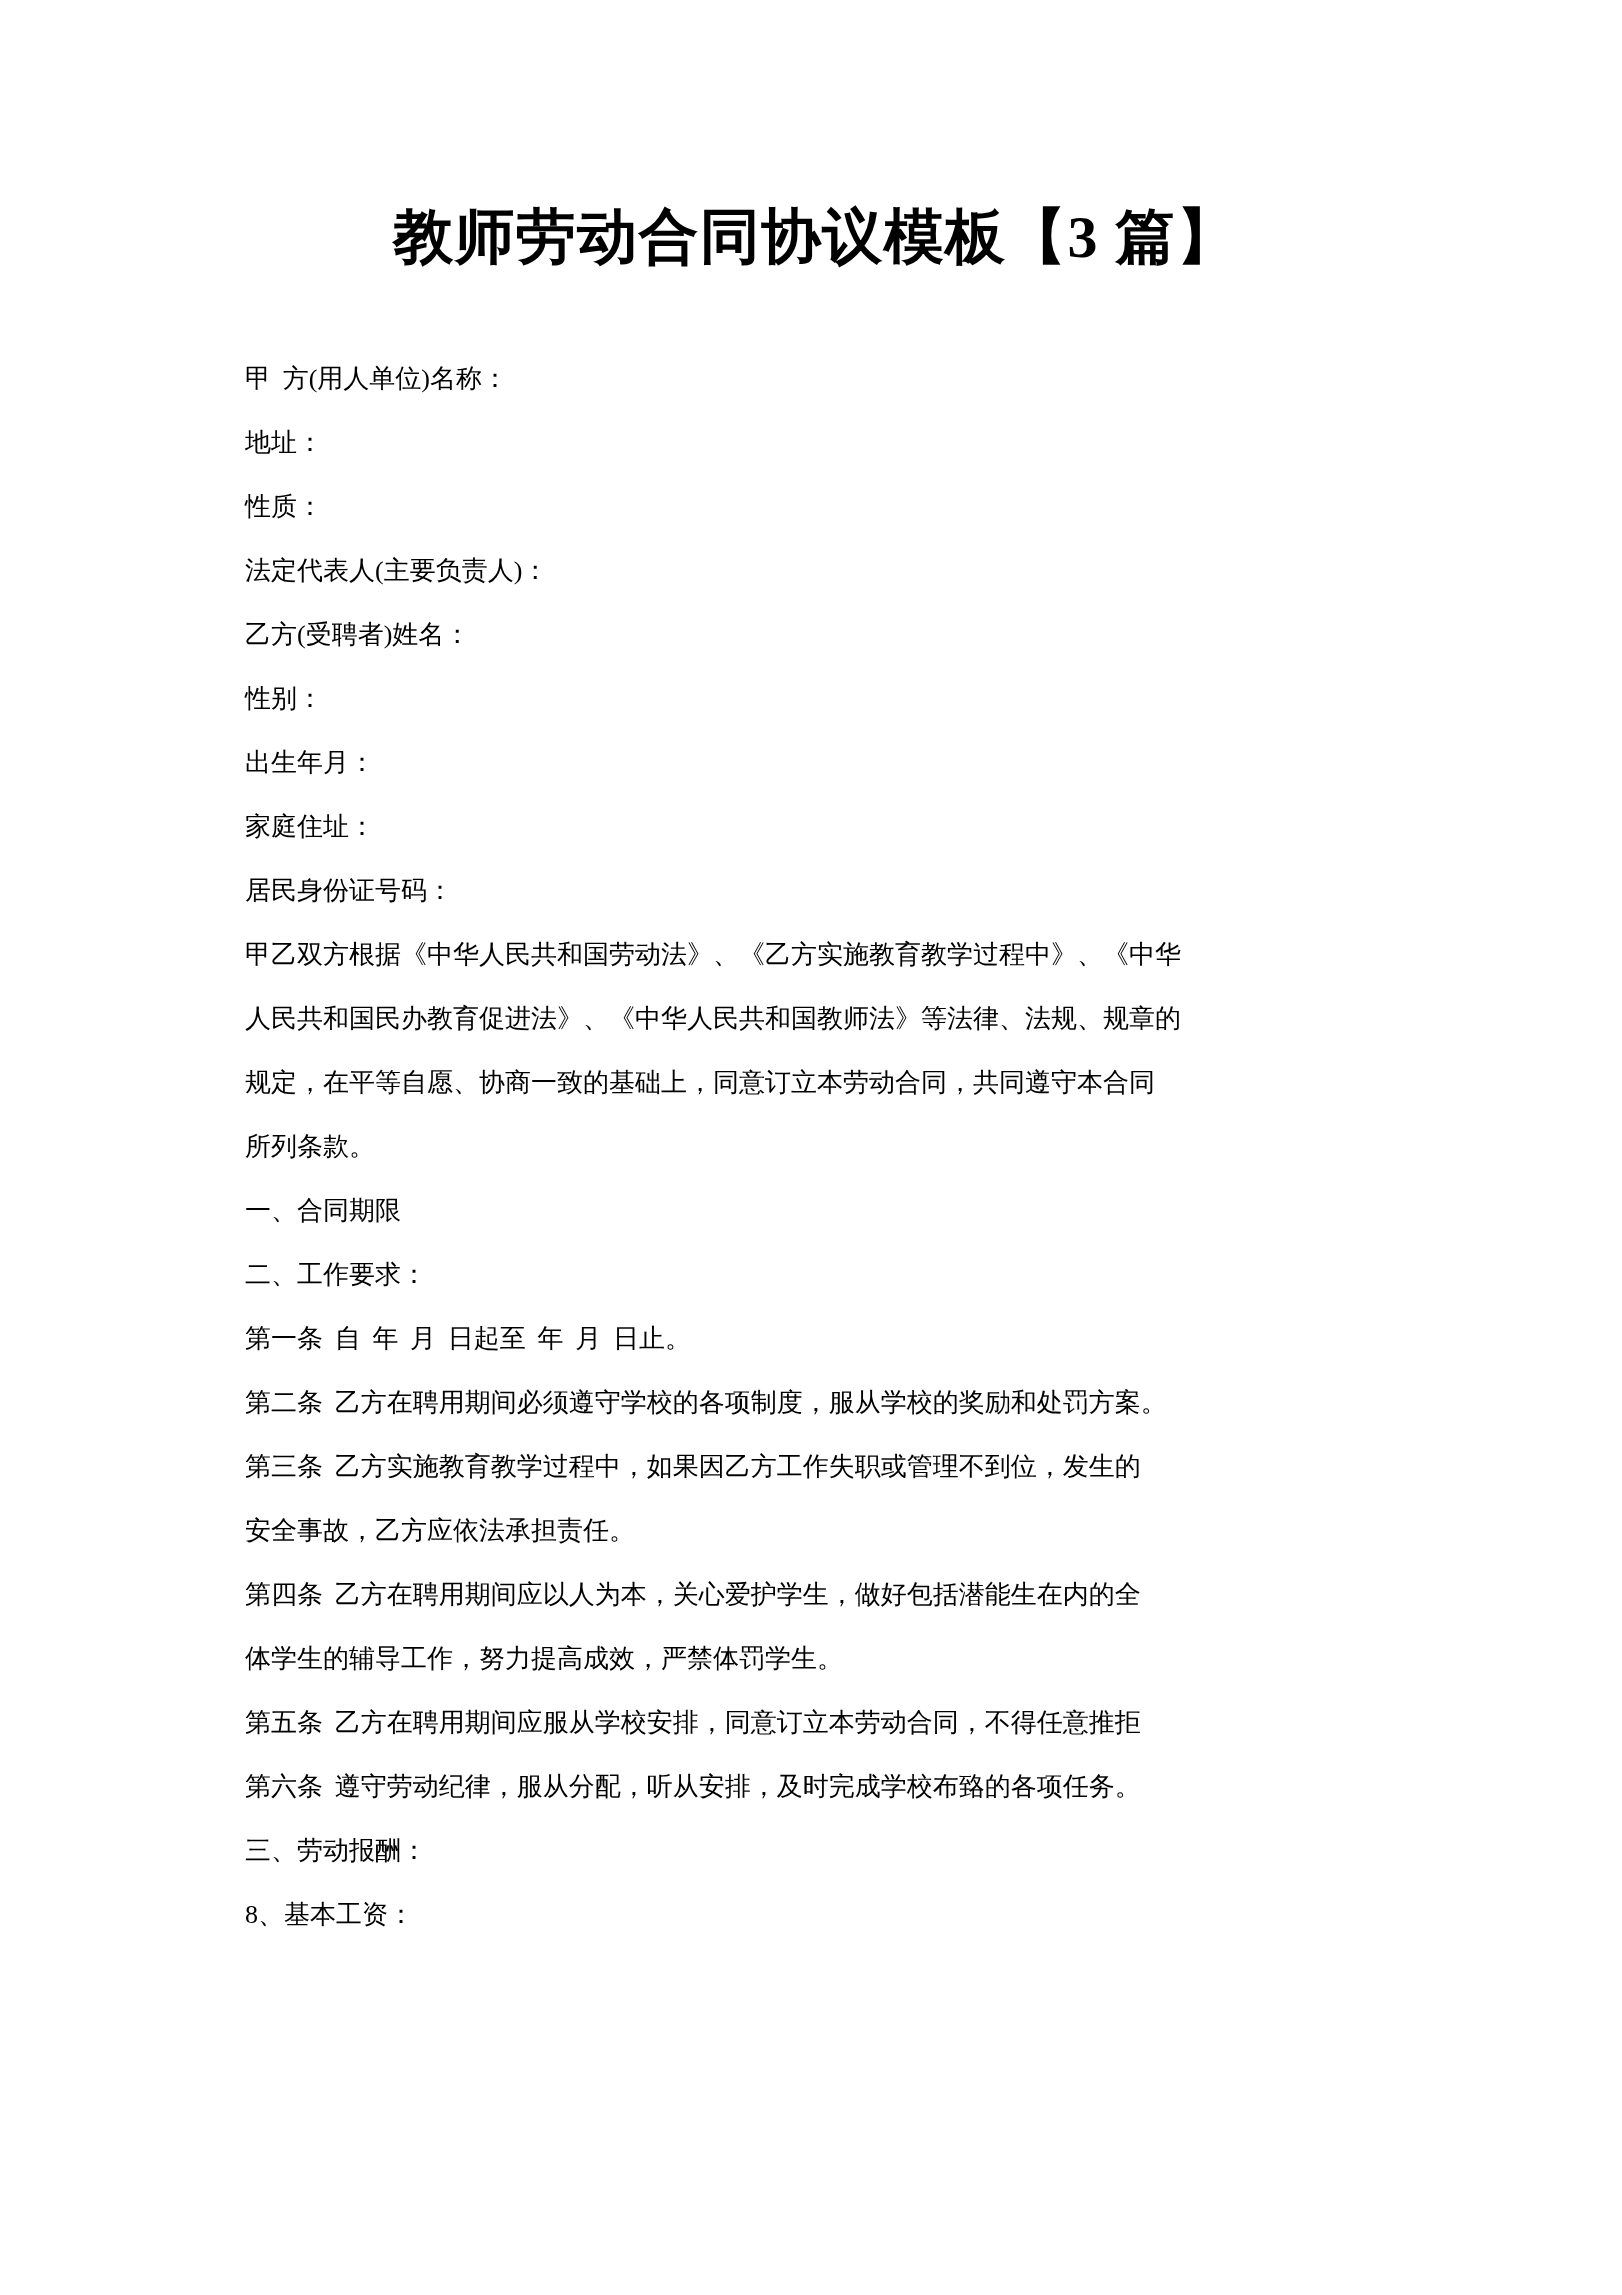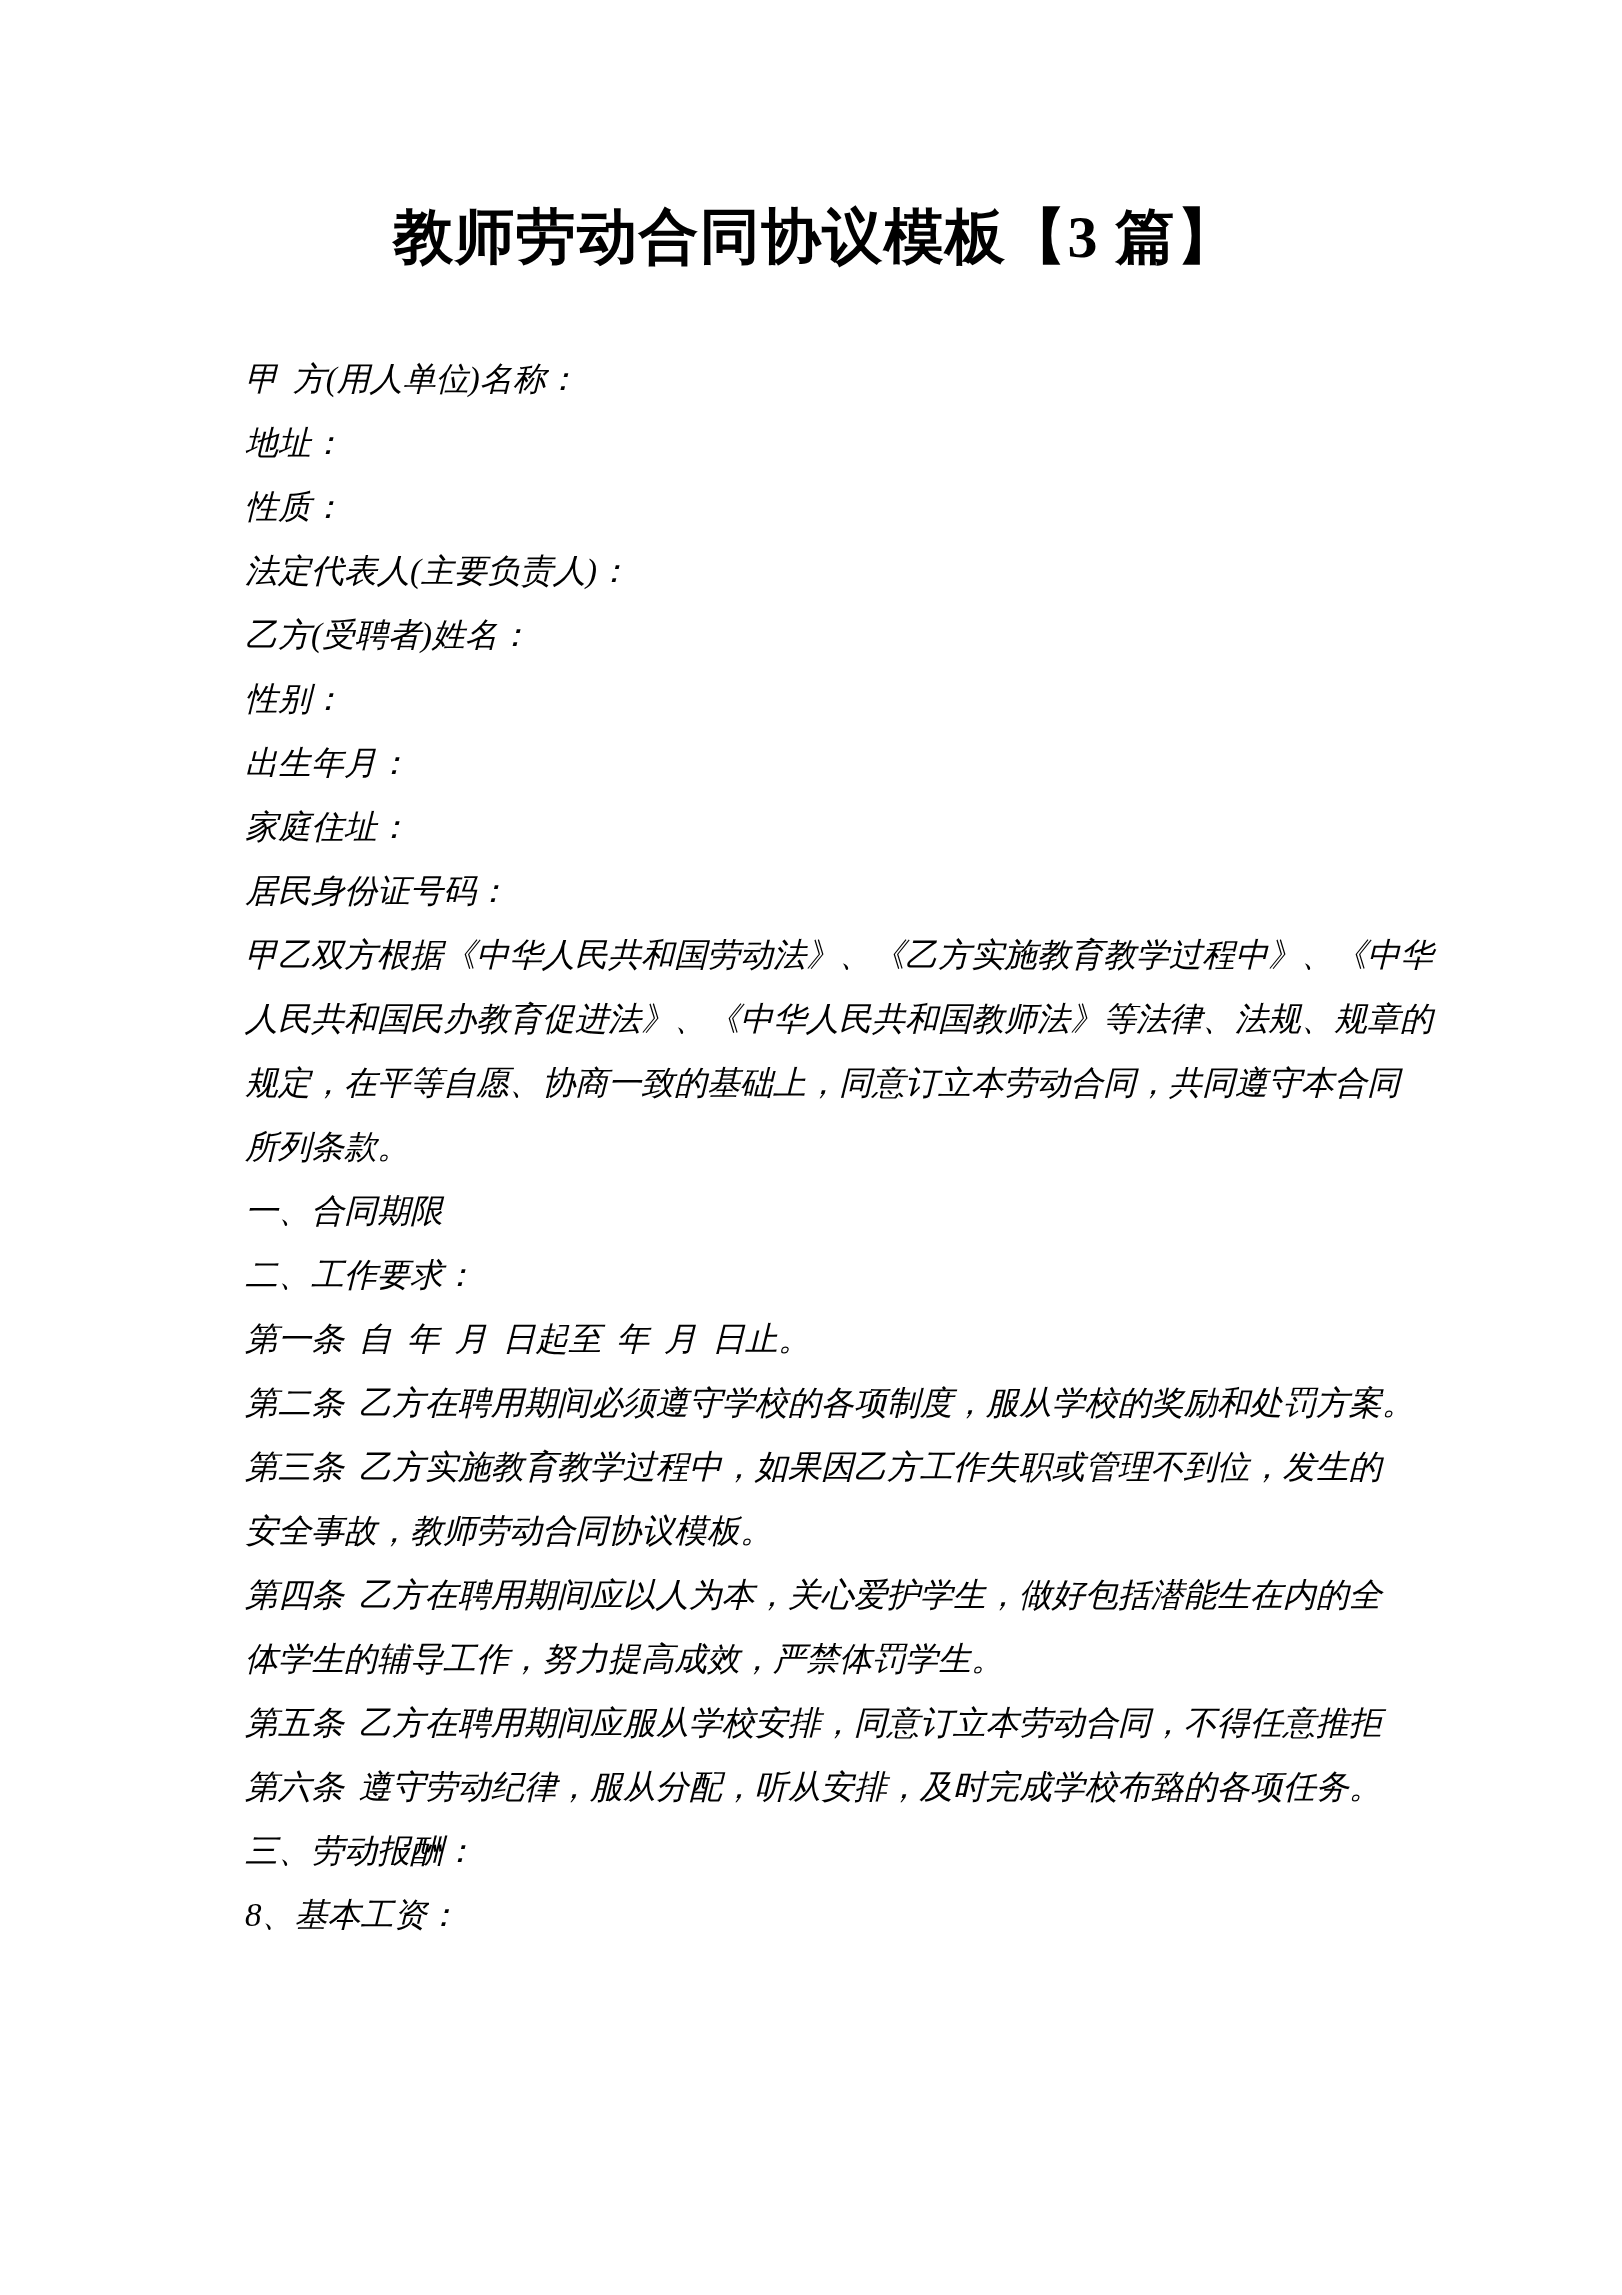--- a/index.html
+++ b/index.html
@@ -29,26 +29,25 @@
     letter-spacing: 1.3px;
     white-space: pre;
   }
   .doc-body {
     position: absolute;
     top: 347px;
     left: 245px;
     width: 1171px;
   }
   .doc-line {
-    font-size: 33px;
+    font-size: 26px;
     height: 64px;
     line-height: 64px;
     white-space: pre;
     word-spacing: 0.2em;
-    font-style: italic;
   }
 </style>
 </head>
 <body>
 
 <div class="page">
   <h1 class="doc-title">教师劳动合同协议模板【3 篇】</h1>
   <div class="doc-body">
       <div class="doc-line">甲 方(用人单位)名称：</div>
       <div class="doc-line">地址：</div>
@@ -61,21 +60,21 @@
       <div class="doc-line">居民身份证号码：</div>
       <div class="doc-line">甲乙双方根据《中华人民共和国劳动法》、《乙方实施教育教学过程中》、《中华</div>
       <div class="doc-line">人民共和国民办教育促进法》、《中华人民共和国教师法》等法律、法规、规章的</div>
       <div class="doc-line">规定，在平等自愿、协商一致的基础上，同意订立本劳动合同，共同遵守本合同</div>
       <div class="doc-line">所列条款。</div>
       <div class="doc-line">一、合同期限</div>
       <div class="doc-line">二、工作要求：</div>
       <div class="doc-line">第一条 自 年 月 日起至 年 月 日止。</div>
       <div class="doc-line">第二条 乙方在聘用期间必须遵守学校的各项制度，服从学校的奖励和处罚方案。</div>
       <div class="doc-line">第三条 乙方实施教育教学过程中，如果因乙方工作失职或管理不到位，发生的</div>
-      <div class="doc-line">安全事故，教师劳动合同协议模板。</div>
+      <div class="doc-line">安全事故，乙方应依法承担责任。</div>
       <div class="doc-line">第四条 乙方在聘用期间应以人为本，关心爱护学生，做好包括潜能生在内的全</div>
       <div class="doc-line">体学生的辅导工作，努力提高成效，严禁体罚学生。</div>
       <div class="doc-line">第五条 乙方在聘用期间应服从学校安排，同意订立本劳动合同，不得任意推拒</div>
       <div class="doc-line">第六条 遵守劳动纪律，服从分配，听从安排，及时完成学校布臵的各项任务。</div>
       <div class="doc-line">三、劳动报酬：</div>
       <div class="doc-line">8、基本工资：</div>
     </div>
 </div>
 
 

